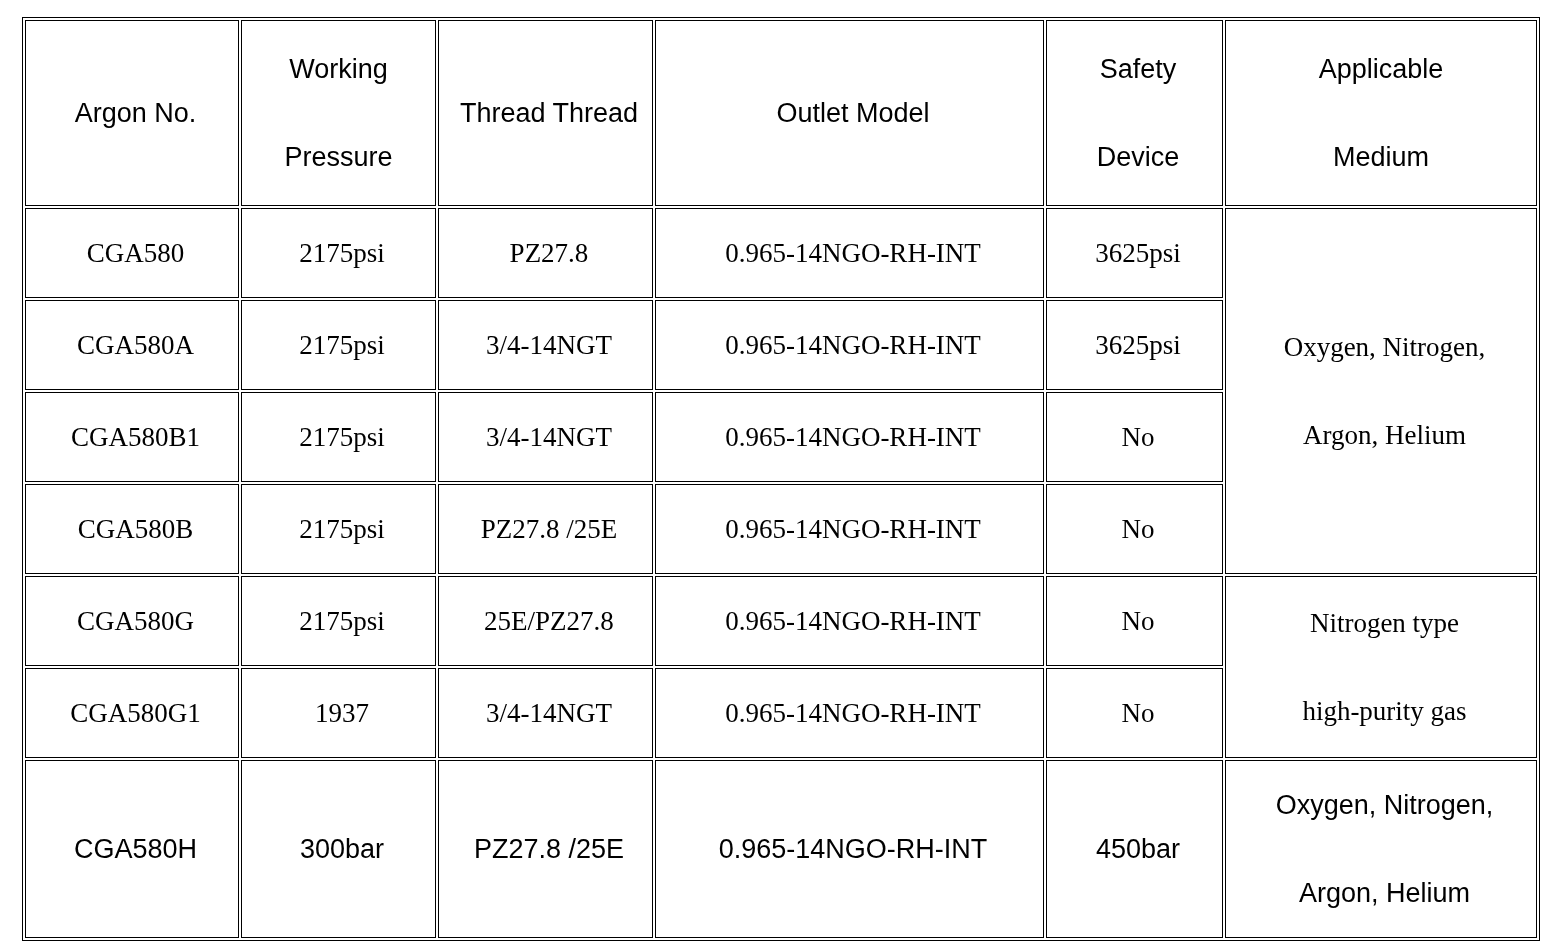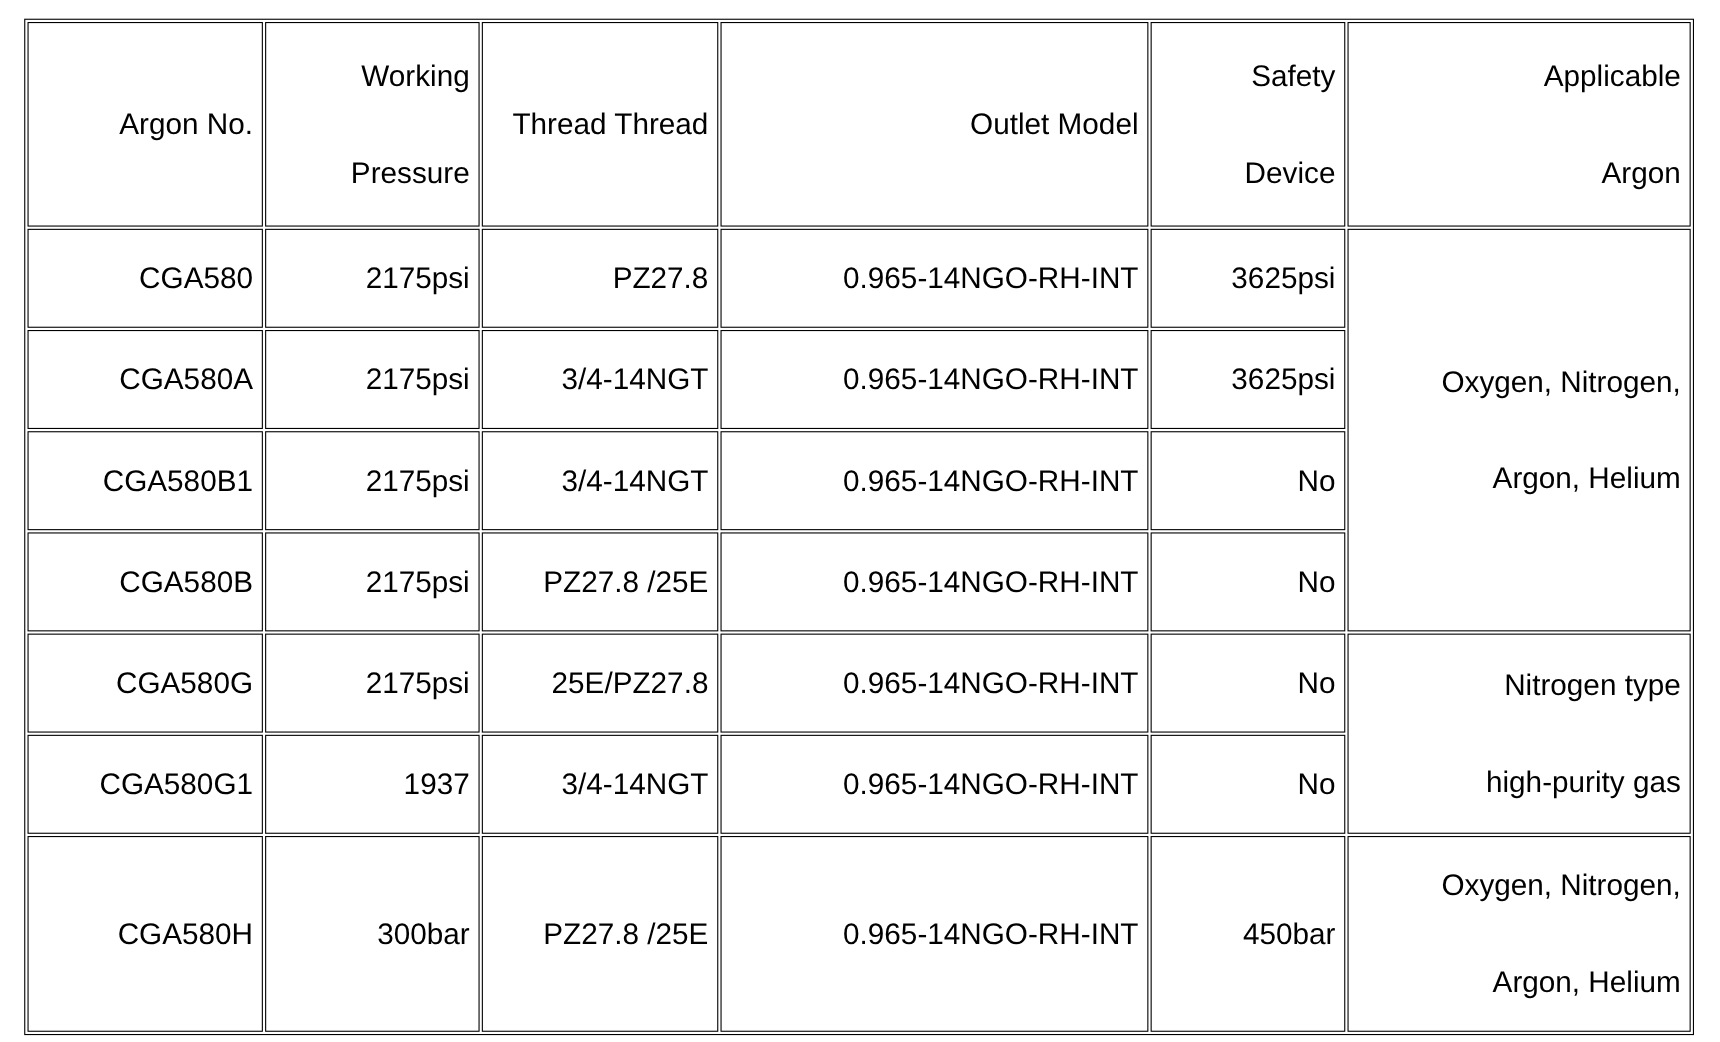--- a/index.html
+++ b/index.html
@@ -23,32 +23,32 @@
     width: 1518px;
     background: #ffffff;
   }
   table.spec th,
   table.spec td {
     border: 1px solid #000000;
     font-size: 27px;
     font-weight: normal;
     color: #000000;
     vertical-align: middle;
-    text-align: right;
+    text-align: center;
     padding: 0 8px 0 15px;
     white-space: pre-line;
     line-height: 88px;
     overflow: hidden;
   }
   table.spec .center {
-    text-align: right;
+    text-align: center;
     padding-left: 8px;
   }
   tr.row-header { height: 186px; }
-  tr.row-data   { height: 88px; }
+  tr.row-data   { height: 88px; font-family: Liberation Serif, serif; }
   tr.row-last   { height: 174px; }
 </style>
 </head>
 <body>
 
 <div class="table-wrap">
   <table class="spec">
     <colgroup>
       <col style="width:214px">
       <col style="width:195px">
@@ -61,21 +61,21 @@
     <tbody>
         <tr class="row-header">
       <th>Argon No.</th>
       <th class="center">Working
 Pressure</th>
       <th>Thread Thread</th>
       <th>Outlet Model</th>
       <th>Safety
 Device</th>
       <th class="center">Applicable
-Argon</th>
+Medium</th>
     </tr>
 
     <tr class="row-data">
       <td>CGA580</td>
       <td>2175psi</td>
       <td>PZ27.8</td>
       <td>0.965-14NGO-RH-INT</td>
       <td>3625psi</td>
       <td rowspan="4">Oxygen, Nitrogen,
 Argon, Helium</td>

